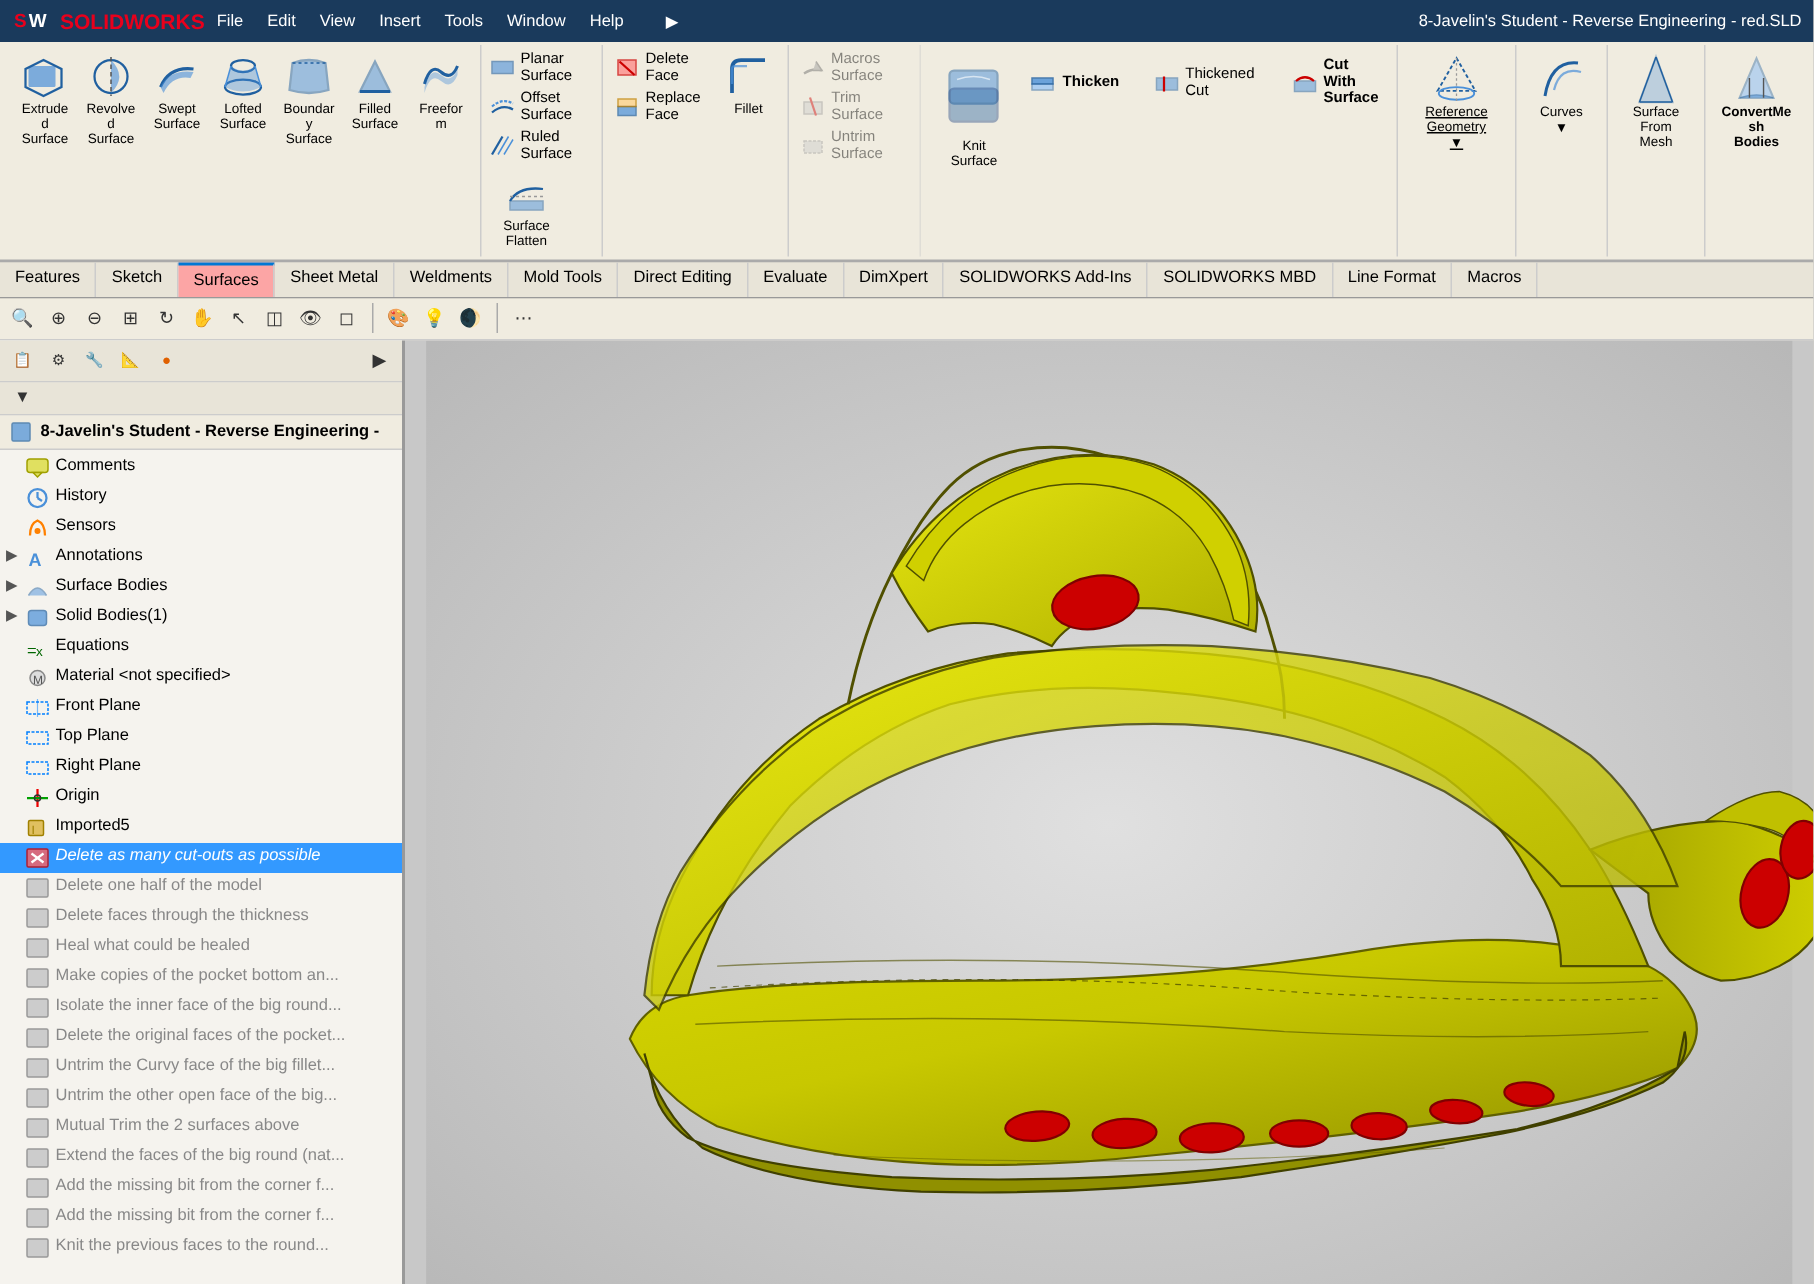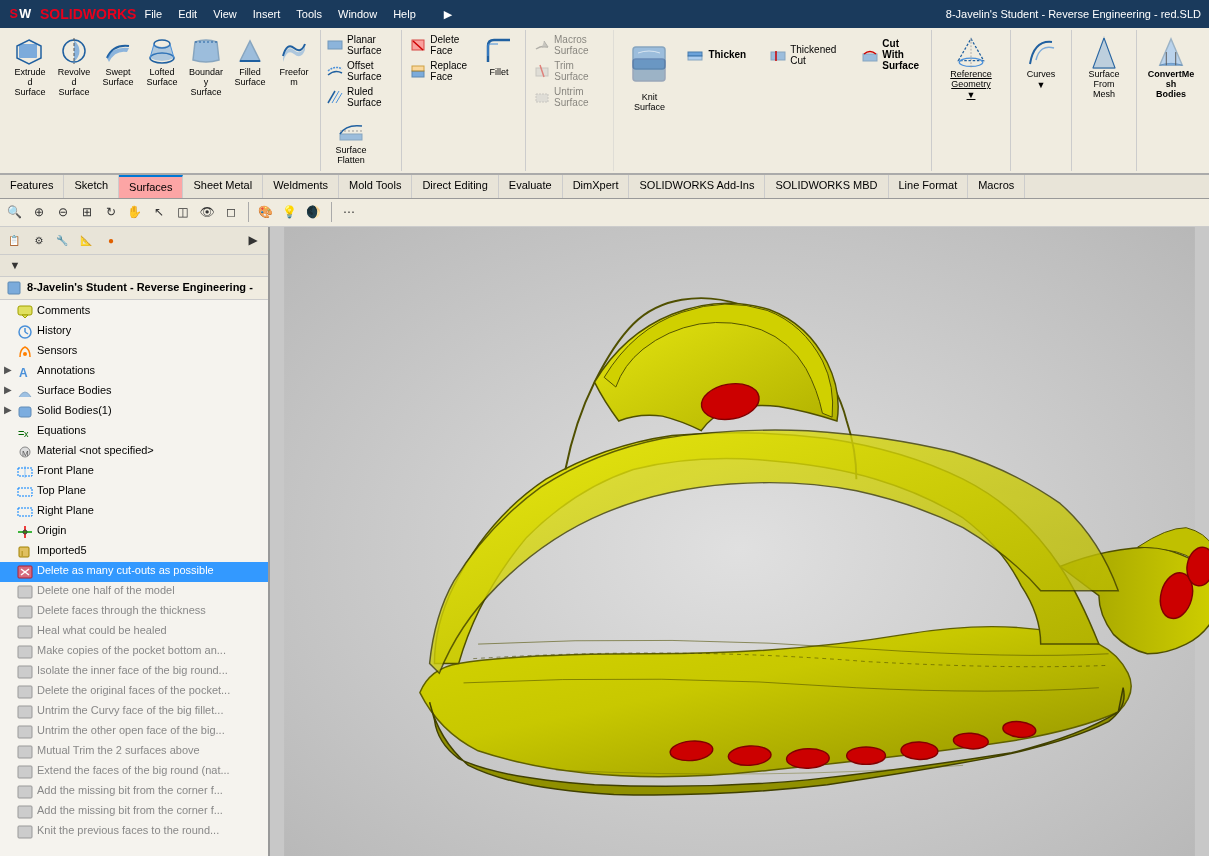--- a/index.html
+++ b/index.html
@@ -31,21 +31,21 @@
     .icon-btn { width: 22px; height: 22px; display: flex; align-items: center; justify-content: center; cursor: pointer; border-radius: 2px; font-size: 12px; color: #333; }
 
     
     #main { display: flex; height: calc(856px - 28px - 22px - 108px - 24px - 28px); }
 
     
     #left-panel { width: 270px; background: #f5f3ee; border-right: 2px solid #999; display: flex; flex-direction: column; overflow: hidden; }
     #panel-toolbar { height: 28px; background: #e8e4d8; display: flex; align-items: center; padding: 0 4px; gap: 2px; border-bottom: 1px solid #ccc; }
     #feature-tree { overflow-y: auto; flex: 1; padding: 2px 0; }
     .tree-item { display: flex; padding: 2px 4px; cursor: pointer; font-size: 11px; white-space: nowrap; overflow: hidden; }
-    .tree-item.selected { background: #3399ff; color: white; }
+    .tree-item.selected { background: #3399ff; color: white; font-style: italic; }
     .tree-item.grayed { color: #888; }
     .tree-item .expand-btn { width: 12px; font-size: 10px; color: #555; flex-shrink: 0; }
     .tree-item .item-icon { width: 18px; height: 16px; margin-right: 3px; flex-shrink: 0; display: flex; align-items: center; justify-content: center; font-size: 12px; }
     .tree-item .item-label { overflow: hidden; text-overflow: ellipsis; }
 
     
     #viewport { flex: 1; background: #c8c8c8; position: relative; overflow: hidden; }
 
     
     #model-svg { position: absolute; top: 0; left: 0; width: 100%; height: 100%; }

